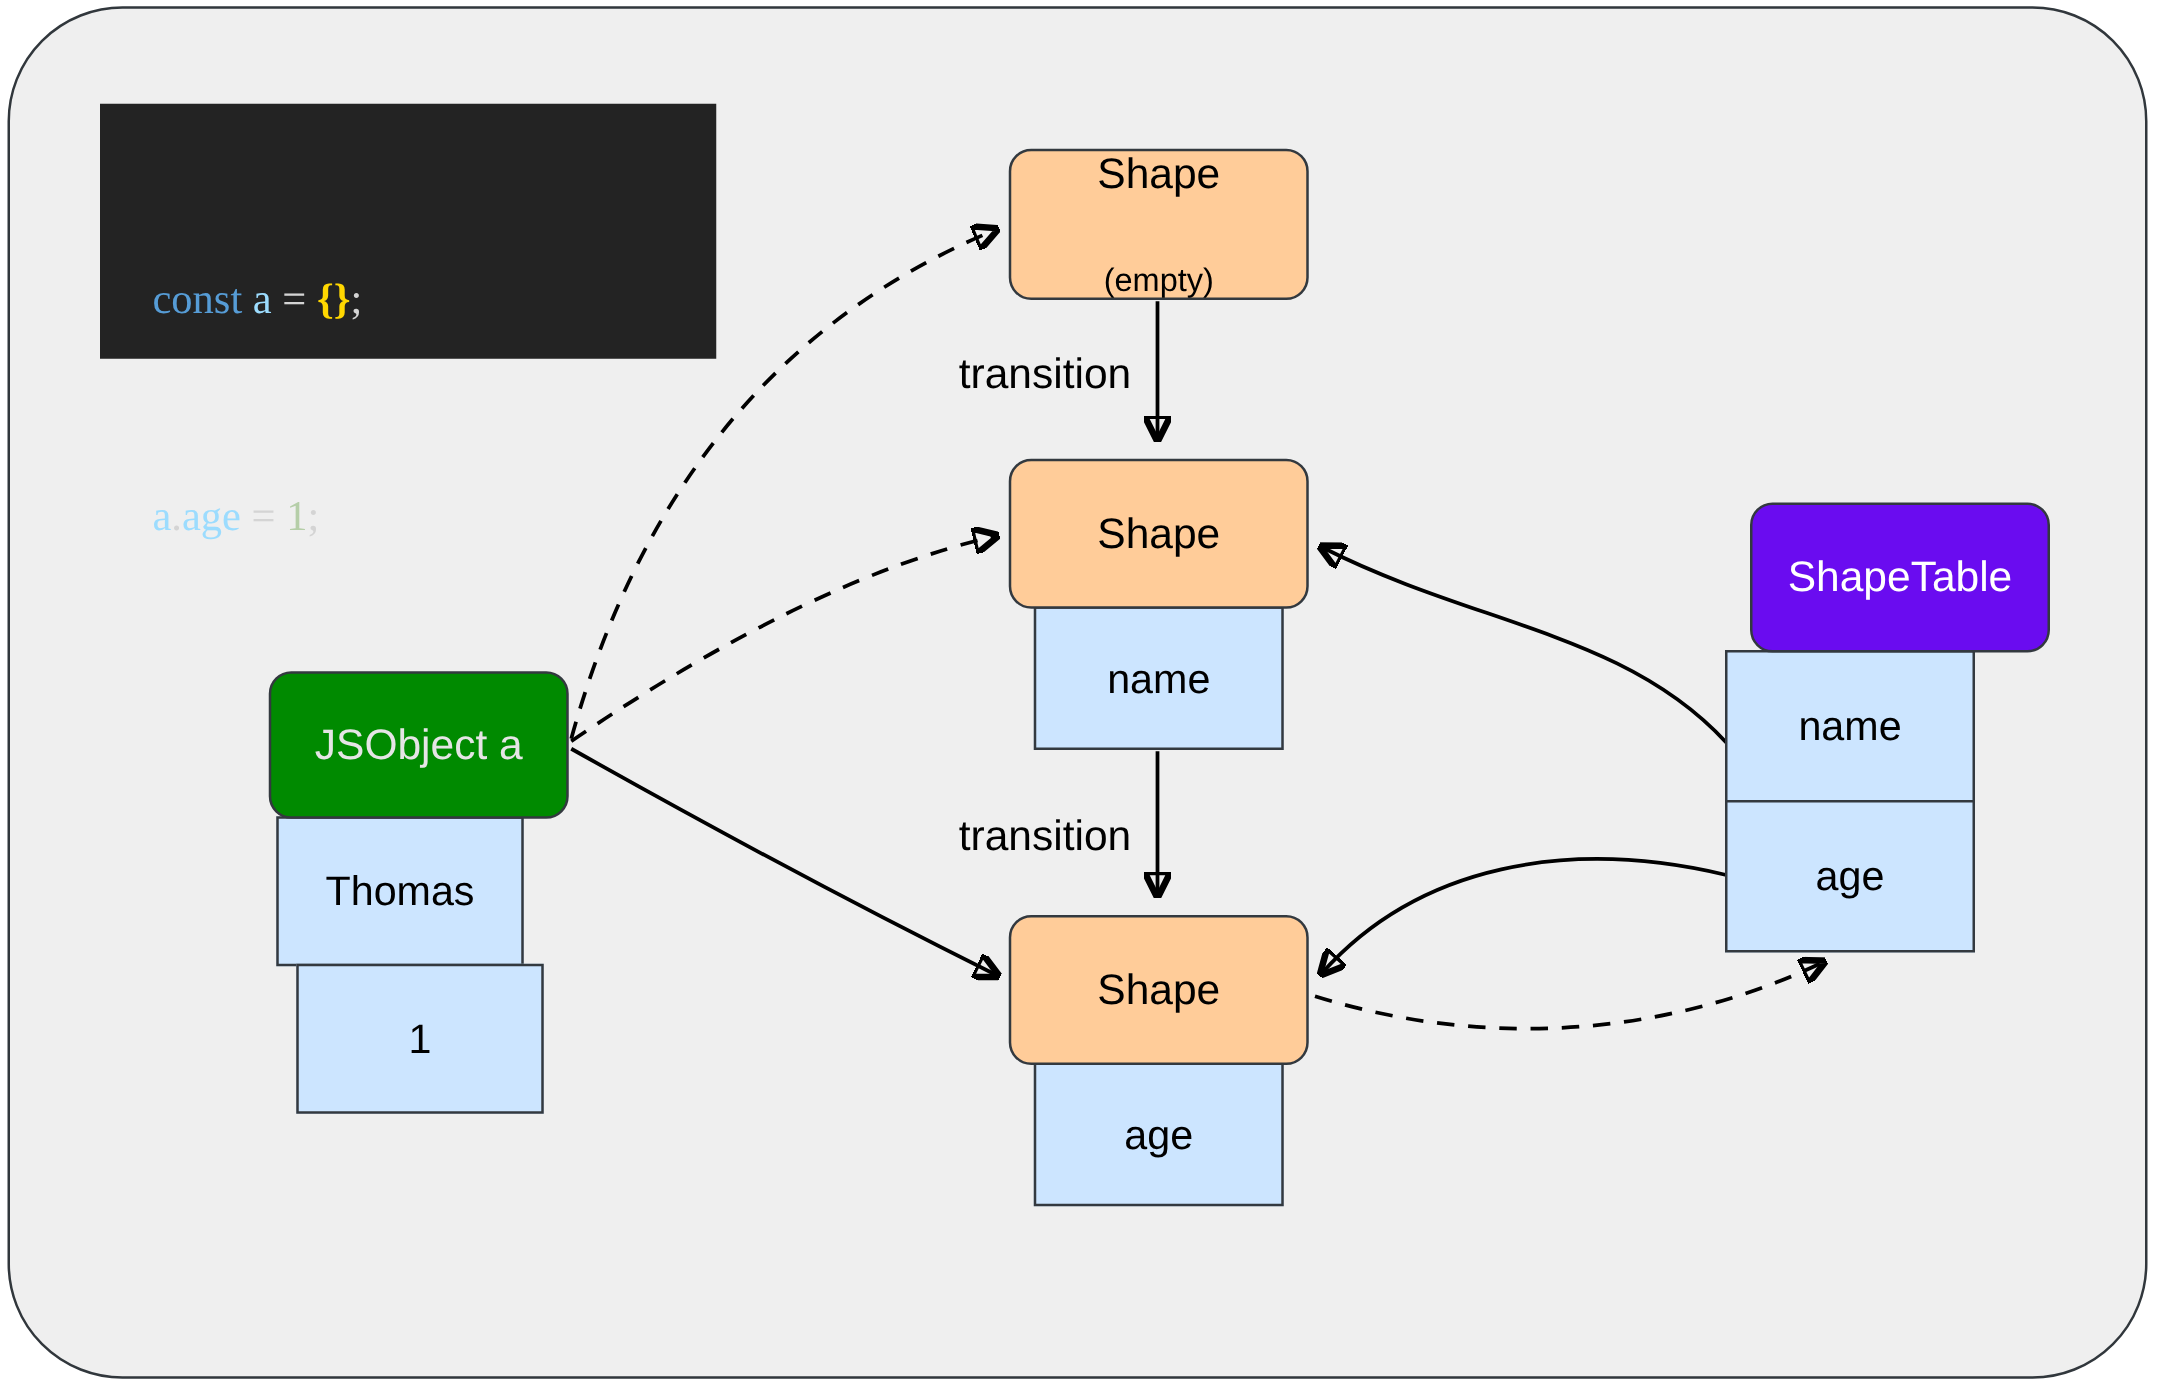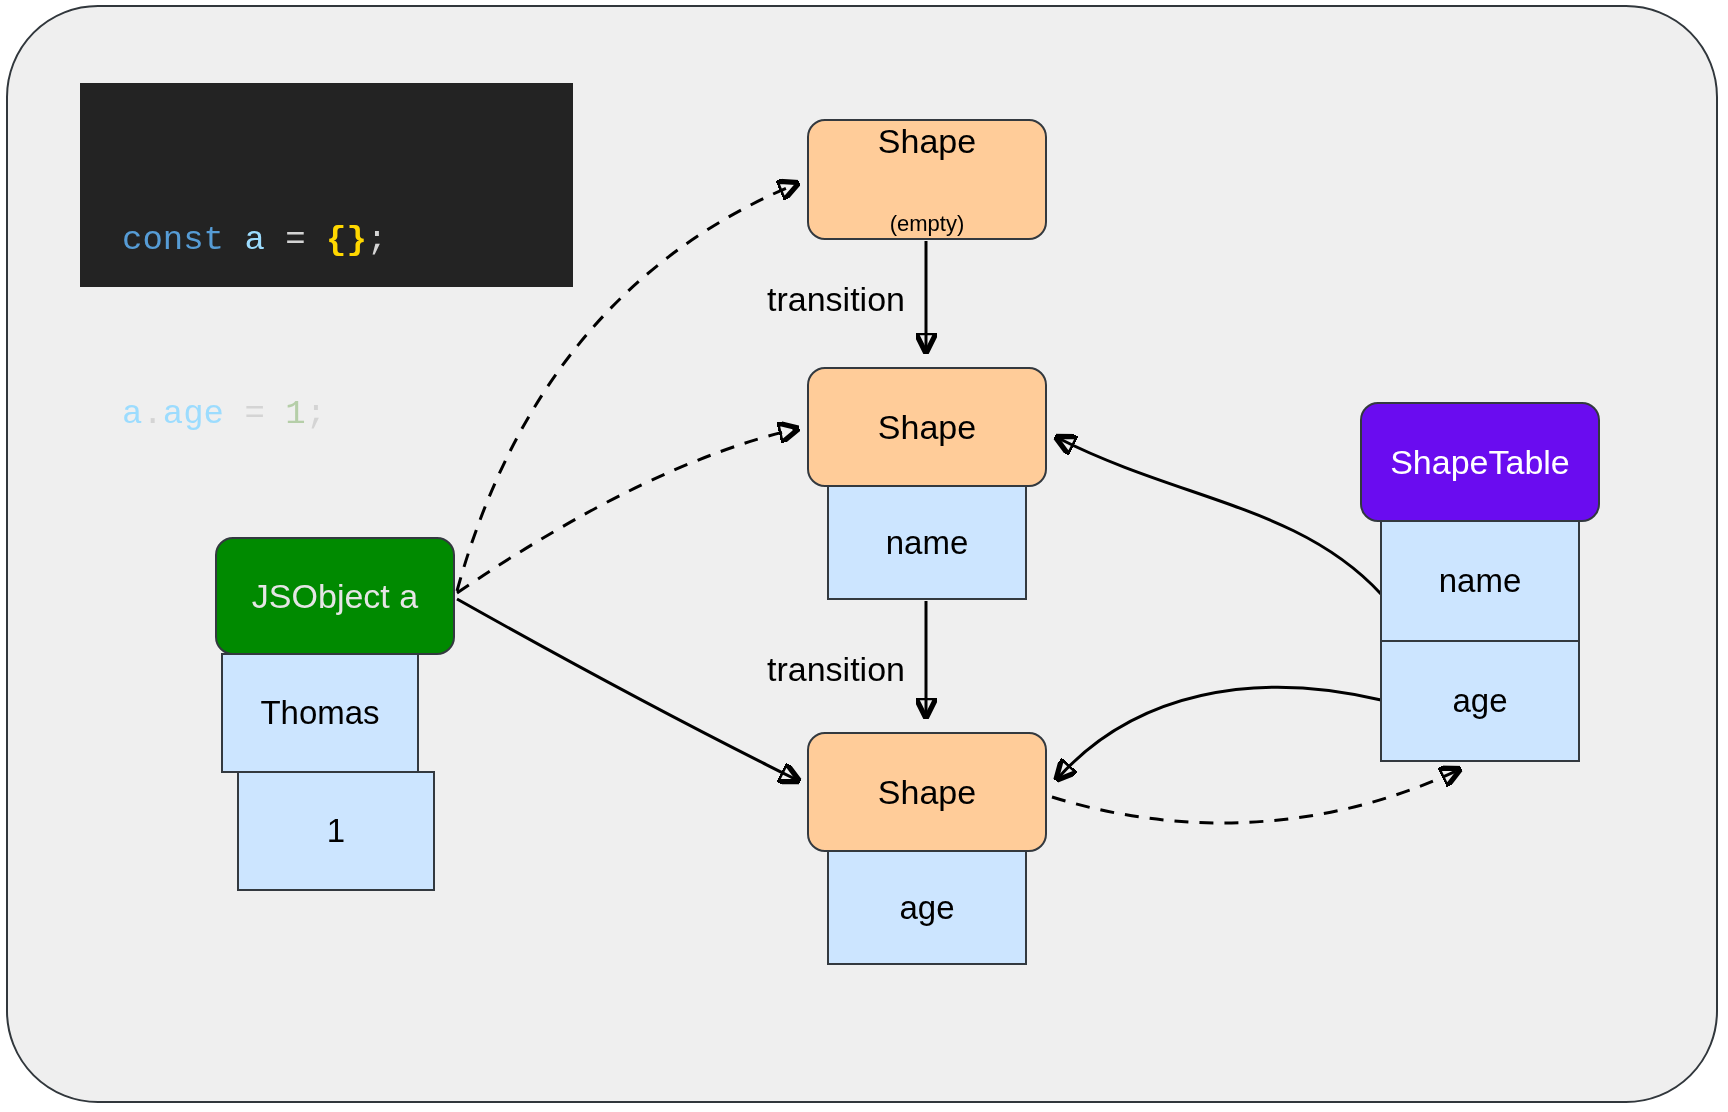--- a/index.html
+++ b/index.html
@@ -14,33 +14,33 @@
   .canvas{position:relative;width:1728px;height:1112px;overflow:hidden;}
   .frame{position:absolute;left:6px;top:5px;width:1712px;height:1098px;
          background:var(--frame-bg);border:2.5px solid var(--frame-border);
          border-radius:92px;box-sizing:border-box;}
   .arrows{position:absolute;left:0;top:0;width:1728px;height:1112px;pointer-events:none;}
   .arrows path{fill:none;stroke:var(--arrow);stroke-width:3;}
   .arrows path.dashed{stroke-dasharray:14 11;}
 
   .code{position:absolute;left:80px;top:83px;width:493px;height:204px;
         background:var(--code-bg);box-sizing:border-box;padding:12px 0 0 42px;
-        font-family:Liberation Mono, monospace;
+        font-family:Liberation Serif, serif;
         font-size:34px;line-height:58px;white-space:pre;}
   .tok-kw{color:var(--tok-kw);} .tok-var{color:var(--tok-var);}
   .tok-op{color:var(--tok-op);} .tok-brace{color:var(--tok-brace);font-weight:bold;}
   .tok-str{color:var(--tok-str);} .tok-num{color:var(--tok-num);}
 
   .node-header{position:absolute;box-sizing:border-box;border:2.5px solid var(--node-border);
         border-radius:18px;display:flex;flex-direction:column;align-items:center;
         justify-content:center;font-size:34px;color:#000;z-index:3;gap:42px;}
   .node-header.orange{background:var(--node-orange);}
   .node-header.green{background:var(--node-green);color:#e5e5e5;}
-  .node-header.purple{background:var(--node-purple);color:#ffffff;}
-  .node-subtitle{font-size:22px;margin-top:8px;}
+  .node-header.purple{background:var(--node-purple);color:#ffffff;margin-left:40px;}
+  .node-subtitle{font-size:26px;margin-top:8px;}
   .cell{position:absolute;box-sizing:border-box;background:var(--node-blue);
         border:2px solid var(--node-border);display:flex;align-items:center;
         justify-content:center;font-size:33px;color:#000;z-index:2;}
   .edge-label{position:absolute;font-size:34px;color:#000;text-align:center;z-index:4;}
 </style>
 </head>
 <body>
 
 <div class="canvas">
 

